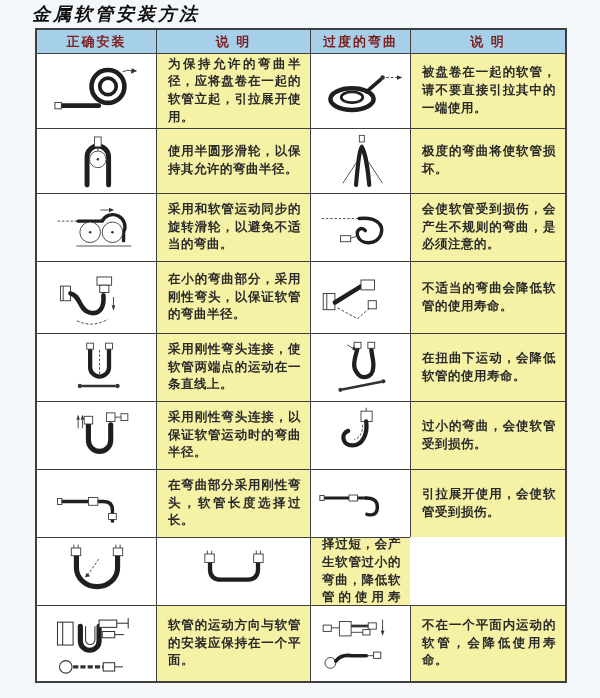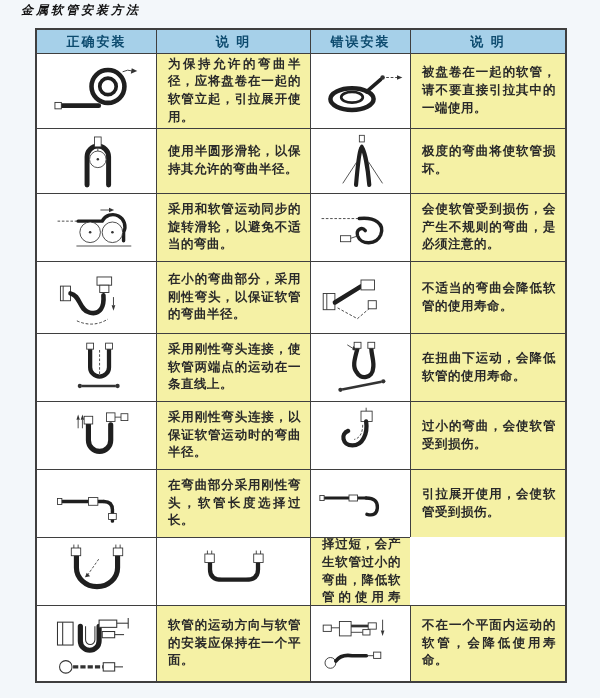--- a/index.html
+++ b/index.html
@@ -7,41 +7,41 @@
     --cell-bg:#ffffff; --border:#3f3f3f; --text:#2a2a2a; --ink:#1f1f1f;
   }
   *{margin:0;padding:0;box-sizing:border-box;}
   html,body{width:600px;height:698px;}
   body{
     background:var(--page-bg);
     font-family:"Liberation Sans","DejaVu Sans",sans-serif;
     position:relative;overflow:hidden;
   }
   .page-title{
-    position:absolute;left:21px;top:2px;
+    position:absolute;left:32px;top:2px;
     font-family:"DejaVu Serif","Liberation Serif",serif;
-    font-weight:bold;font-style:italic;font-size:12px;
+    font-weight:bold;font-style:italic;font-size:18px;
     letter-spacing:3px;color:#101010;
   }
   .tbl{
     position:absolute;left:35px;top:28px;width:532px;
     border:2px solid var(--border);background:var(--cell-bg);
   }
   .row{display:grid;grid-template-columns:119px 154px 100px 155px;}
   .cell{
     border-left:1px solid var(--border);
     border-top:1px solid var(--border);
     overflow:hidden;
   }
   .row .cell:first-child{border-left:none;}
   .row.hd .cell{border-top:none;}
   .hd .cell{
     background:var(--header-bg);
     display:flex;align-items:center;justify-content:center;
-    font-weight:bold;font-size:13px;color:#0c4a6e;
+    font-weight:bold;font-size:13px;color:#7f1d1d;
     height:23px;letter-spacing:2px;
   }
   .img-cell{
     background:var(--cell-bg);
     display:flex;align-items:center;justify-content:center;
   }
   .desc-cell{
     background:var(--desc-bg);
     display:flex;align-items:center;
     padding:5px 9px 5px 11px;
@@ -60,21 +60,21 @@
 </head>
 <body>
 
 <div class="page-title">金属软管安装方法</div>
 
 <div class="tbl">
 
   <div class="row hd">
     <div class="cell">正确安装</div>
     <div class="cell">说  明</div>
-    <div class="cell">错误安装</div>
+    <div class="cell">过度的弯曲</div>
     <div class="cell">说  明</div>
   </div>
 
   <div class="row" style="height:75px">
     <div class="cell img-cell">
       <svg width="104" height="64" viewBox="0 0 100 70">
         <circle class="hose" cx="62" cy="30" r="18" stroke-width="5"></circle>
         <circle class="hose" cx="62" cy="30" r="9" stroke-width="4"></circle>
         <path class="hose" d="M8 51 H52" stroke-width="5"></path>
         <rect class="fit" x="4" y="47.5" width="7" height="7"></rect>

